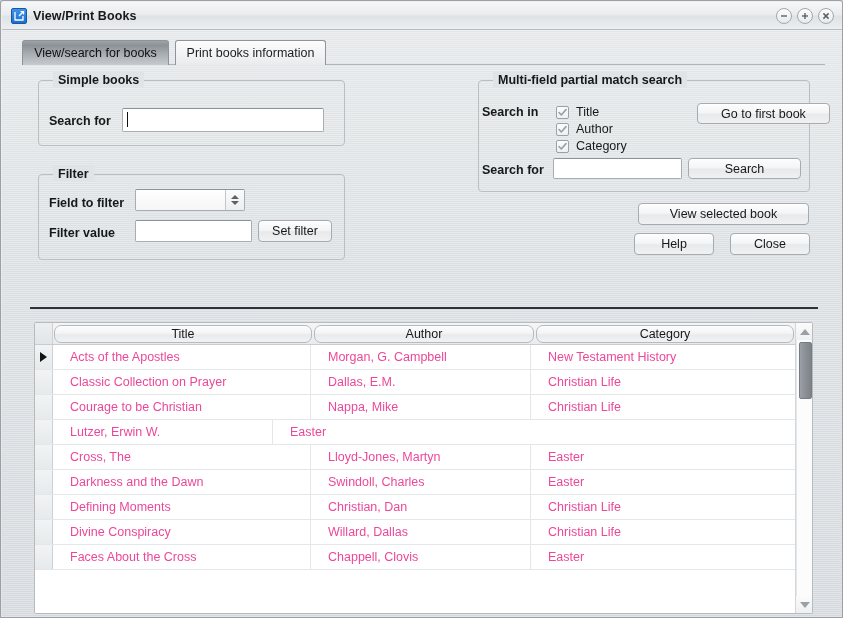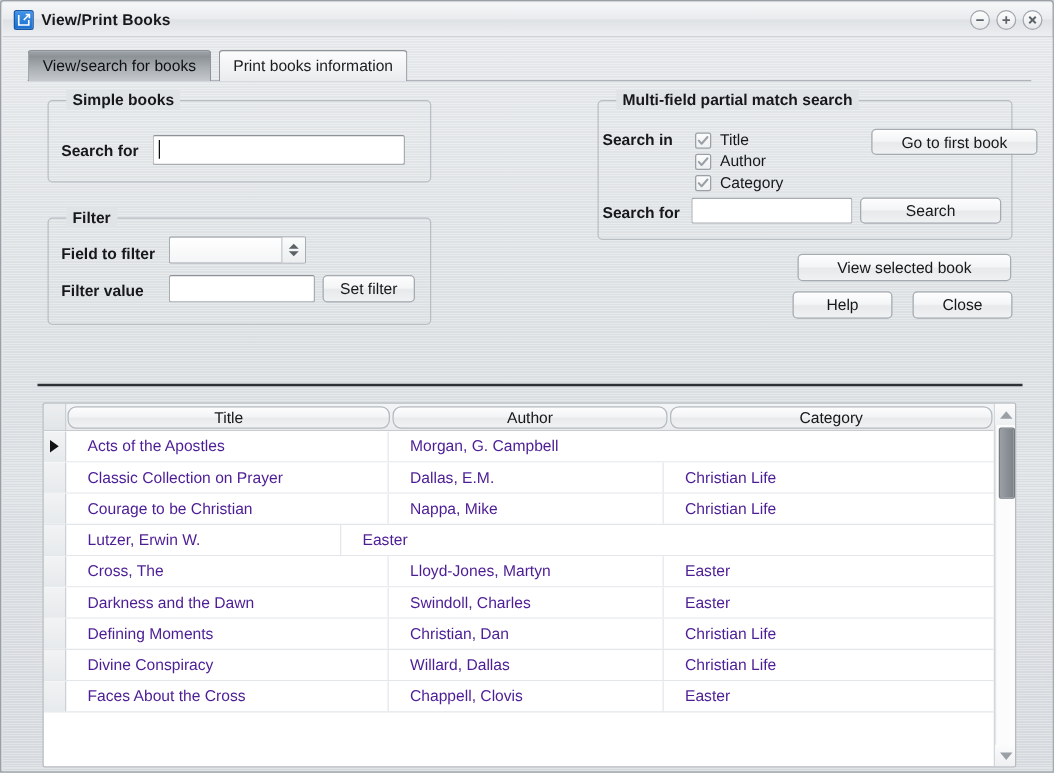--- a/index.html
+++ b/index.html
@@ -328,21 +328,21 @@
     left: 5px; top: 50%;
     transform: translateY(-50%);
     width: 0; height: 0;
     border-top: 5px solid transparent;
     border-bottom: 5px solid transparent;
     border-left: 7px solid #111315;
   }
   .gcell {
     flex: none;
     font-size: 12.5px;
-    color: #4c1d95;
+    color: #ec4899;
     display: flex;
     align-items: center;
     padding-left: 17px;
     border-right: 1px solid #e4e7ea;
     overflow: hidden;
     white-space: nowrap;
   }
   .gcell:last-child { border-right: none; }
 
   
@@ -530,20 +530,21 @@
             <span>Category</span>
           </div>
         </div>
         <div class="grid-body" id="grid-body">
             <div class="grow">
               <div class="rowhdr">
                 <span class="marker"></span>
               </div>
               <div class="gcell" style="width: 258px;">Acts of the Apostles</div>
               <div class="gcell" style="width: 220px;">Morgan, G. Campbell</div>
+              <div class="gcell" style="width: 258px;">New Testament History</div>
             </div>
             <div class="grow">
               <div class="rowhdr"></div>
               <div class="gcell" style="width: 258px;">Classic Collection on Prayer</div>
               <div class="gcell" style="width: 220px;">Dallas, E.M.</div>
               <div class="gcell" style="width: 258px;">Christian Life</div>
             </div>
             <div class="grow">
               <div class="rowhdr"></div>
               <div class="gcell" style="width: 258px;">Courage to be Christian</div>

